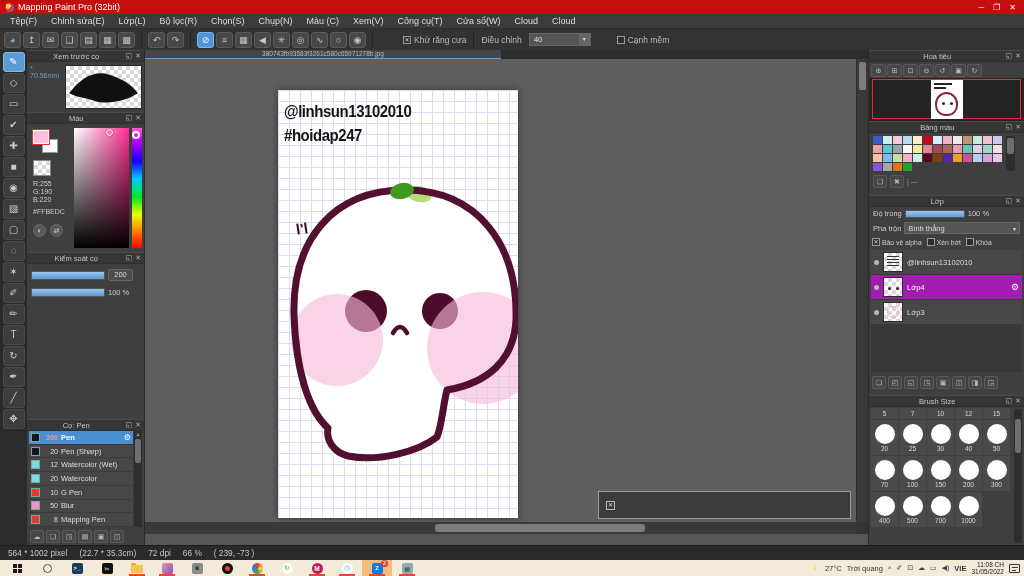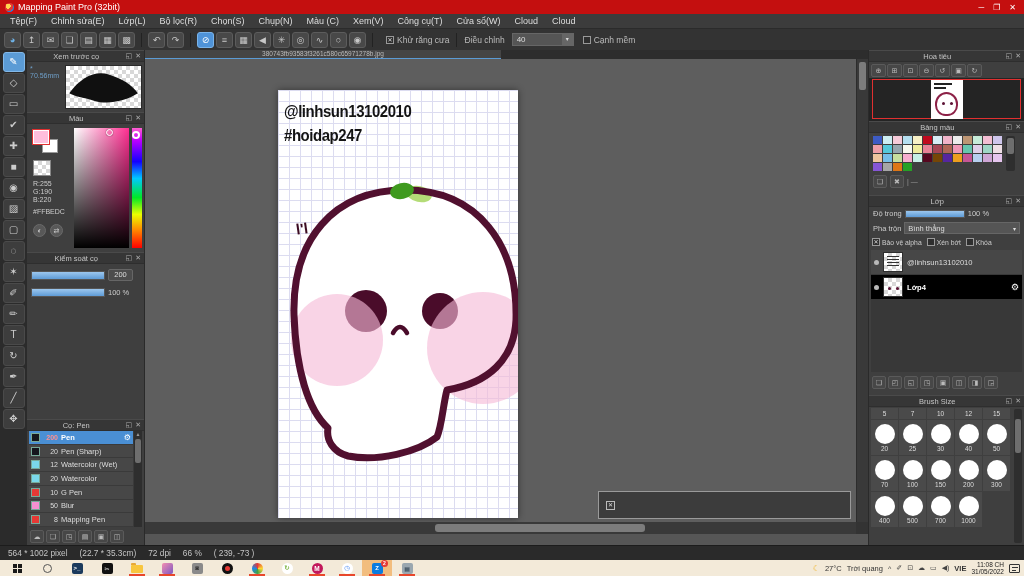--- a/index.html
+++ b/index.html
@@ -17,21 +17,21 @@
   border-bottom:1px solid #2b2b2b;display:flex;align-items:center;padding-left:3px;
   color:#ddd;font-size:9px}
 .mitem{padding:0 7px}
 
 #toolbar{position:absolute;left:0;top:29px;width:1024px;height:21px;background:#333;
   display:flex;align-items:center;gap:2px;padding-left:4px}
 .tbtn{width:17px;height:16px;background:#484848;border:1px solid #5c5c5c;border-radius:3px;
   color:#c8c8c8;font-size:9px;line-height:14px;text-align:center;flex:none}
 .tbtn.sel{background:#4f93d8;border-color:#7ab4ea;color:#fff}
 .tsep{width:1px;height:14px;background:#222;margin:0 4px;flex:none}
-.tchk{display:flex;align-items:center;gap:3px;color:#bbb;font-size:8.5px;margin-left:7px;white-space:nowrap}
+.tchk{display:flex;align-items:center;gap:3px;color:#bbb;font-size:8.5px;margin-left:24px;white-space:nowrap}
 .chk{width:8px;height:8px;border:1px solid #999;background:#2e2e2e;font-size:6px;line-height:6px;
   text-align:center;color:#ddd;flex:none}
 .tdrop{width:62px;height:13px;background:#555;border:1px solid #666;color:#ddd;font-size:8px;
   display:flex;align-items:center;padding-left:4px;margin-left:5px}
 .tdrop .arr{margin-left:auto;background:#666;width:11px;height:11px;font-size:6px;text-align:center;line-height:11px}
 
 #workspace{position:absolute;left:0;top:50px;width:1024px;height:495px;display:flex}
 #toolcol{width:27px;background:#2b2b2b;display:flex;flex-direction:column;align-items:center;
   padding-top:2px;gap:1px;flex:none}
 .tool{width:22px;height:20px;border-radius:3px;background:#3d3d3d;border:1px solid #4a4a4a;
@@ -151,21 +151,21 @@
 .ly-sel{flex:1;height:12px;background:#555;border:1px solid #666;display:flex;align-items:center;
   padding:0 3px;font-size:7.5px;color:#ddd}
 .ly-sel .arr{margin-left:auto;font-size:6px}
 #ly-checks{display:flex;gap:5px;padding:2px 3px;color:#ccc;font-size:6.8px;align-items:center;
   white-space:nowrap;flex:none}
 #ly-checks .cw{display:flex;align-items:center;gap:2px}
 #ly-list{height:122px;background:#383838;margin:2px;display:flex;flex-direction:column;gap:1px;
   overflow:hidden;flex:none}
 .lrow{height:24px;background:#474747;display:flex;align-items:center;gap:4px;padding:0 3px;
   color:#ddd;font-size:7.6px;white-space:nowrap;flex:none}
-.lrow.sel{background:#000000;color:#fff;font-weight:bold}
+.lrow.sel{background:#a21caf;color:#fff;font-weight:normal}
 .ldot{width:5px;height:5px;border-radius:50%;background:#b8b8b8;flex:none}
 .lthumb{width:20px;height:20px;position:relative;border:1px solid #2e2e2e;flex:none}
 .lthumb.solid{background:#fff}
 .lt-text{position:absolute;inset:3px;background:repeating-linear-gradient(#333 0 1px,transparent 1px 3px)}
 .lt-eyes{position:absolute;left:4px;top:9px;width:3px;height:3px;border-radius:50%;background:#5c1235;
   box-shadow:8px 0 0 #5c1235}
 .lt-sketch{position:absolute;inset:3px;border:1px solid #f0a8c8;border-radius:50%}
 .lt-faint{position:absolute;inset:0;background:linear-gradient(135deg,transparent 45%,#f0c0d8 45% 55%,transparent 55%)}
 .lgear{margin-left:auto;font-size:9px}
 #ly-foot{height:17px;display:flex;gap:2px;align-items:center;padding:0 3px;flex:none}
@@ -593,20 +593,27 @@
           <span class="lname">@linhsun13102010</span>
         </div>
         <div class="lrow sel">
           <span class="ldot"></span>
           <span class="lthumb checker">
             <span class="lt-eyes"></span>
           </span>
           <span class="lname">Lớp4</span>
           <span class="lgear">⚙</span>
         </div>
+        <div class="lrow">
+          <span class="ldot"></span>
+          <span class="lthumb checker">
+            <span class="lt-sketch"></span>
+          </span>
+          <span class="lname">Lớp3</span>
+        </div>
       </div>
     <div id="ly-foot">
         <span class="mbtn">❏</span>
         <span class="mbtn">◰</span>
         <span class="mbtn">◱</span>
         <span class="mbtn">◳</span>
         <span class="mbtn">▣</span>
         <span class="mbtn">◫</span>
         <span class="mbtn">◨</span>
         <span class="mbtn">◲</span>

